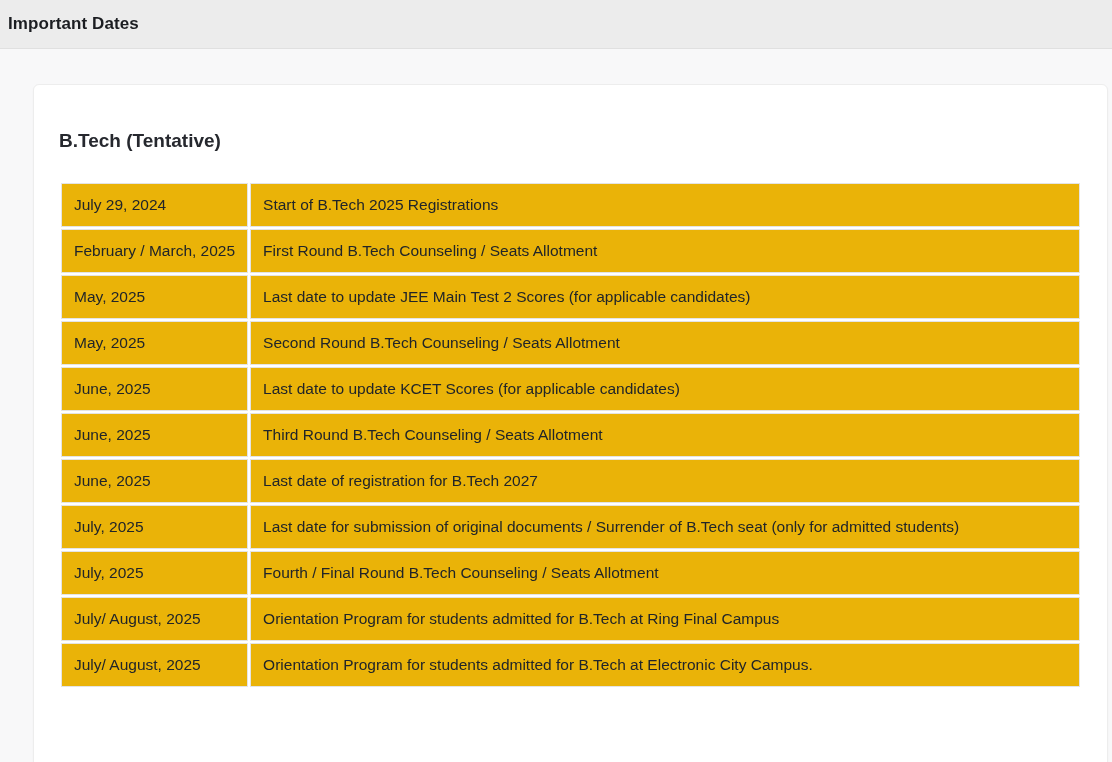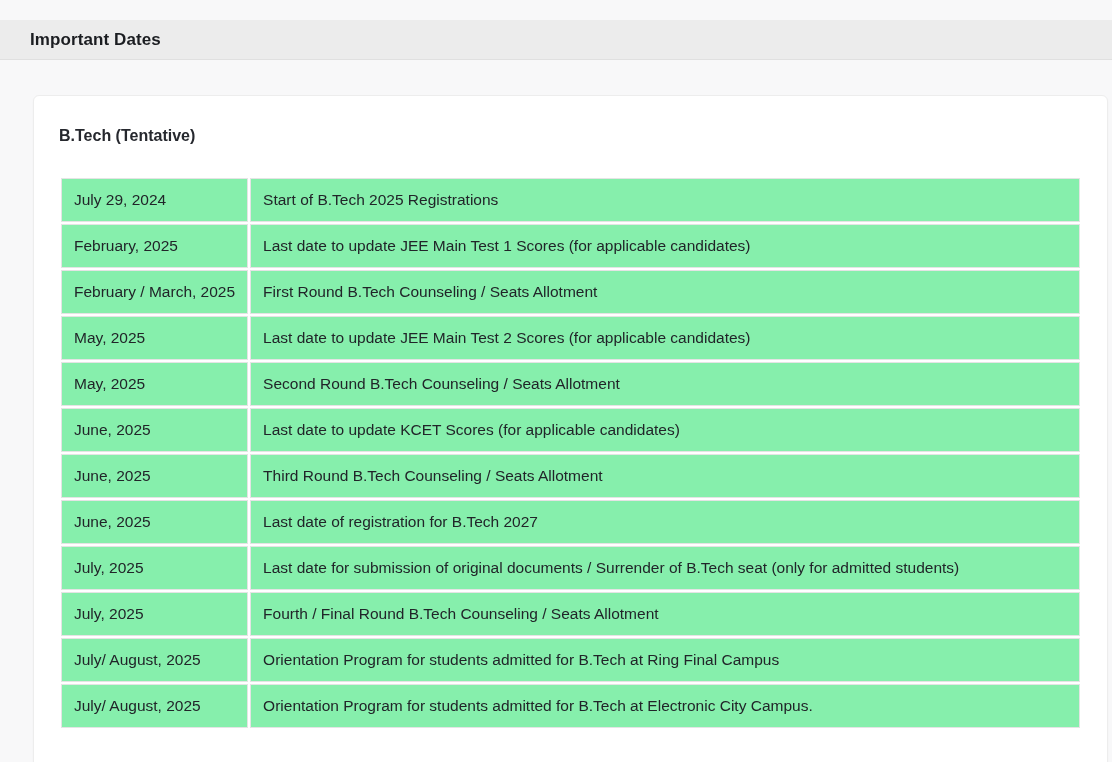--- a/index.html
+++ b/index.html
@@ -15,27 +15,26 @@
   *{box-sizing:border-box;}
   html,body{
     margin:0;padding:0;
     width:1112px;height:762px;
     overflow:hidden;
     background:var(--page-bg);
     font-family:"Liberation Sans","DejaVu Sans",sans-serif;
     color:var(--text);
   }
   .section-header{
-    height:40px;
+    height:49px;
     background:var(--header-bg);
     border-bottom:1px solid var(--header-border);
-    padding:0 30px;
+    padding:0 8px;
     display:flex;
     align-items:center;
-    margin-top:20px;
   }
   .section-header h1{
     margin:0;
     font-size:17px;
     font-weight:700;
     color:#1b1d21;
     letter-spacing:.1px;
   }
   .content{
     padding:35px 0 0 33px;
@@ -43,38 +42,38 @@
   .card{
     width:1075px;
     min-height:700px;
     background:var(--card-bg);
     border:1px solid var(--card-border);
     border-radius:6px 6px 0 0;
     box-shadow:0 1px 2px rgba(0,0,0,0.03);
     padding:27px 25px 30px 25px;
   }
   .card-heading{
-    margin:0 0 27px 0;
-    font-size:16px;
+    margin:16px 0 27px 0;
+    font-size:19px;
     line-height:26px;
     font-weight:700;
     color:var(--heading);
   }
   table.dates-table{
     width:100%;
     border-collapse:separate;
     border-spacing:2px;
     font-size:15.5px;
   }
   table.dates-table td{
     border:1px solid var(--table-border);
     padding:10px 12px;
     line-height:22px;
     vertical-align:middle;
-    background:#86efac;
+    background:#eab308;
     color:var(--text);
   }
   td.date-cell{
     width:180px;
     white-space:nowrap;
   }
 </style>
 </head>
 <body>
 
@@ -83,24 +82,20 @@
 </header>
 
 <main class="content">
   <section class="card">
     <h2 class="card-heading">B.Tech (Tentative)</h2>
     <table class="dates-table">
       <tbody>
           <tr>
             <td class="date-cell">July 29, 2024</td>
             <td class="event-cell">Start of B.Tech 2025 Registrations</td>
-          </tr>
-          <tr>
-            <td class="date-cell">February, 2025</td>
-            <td class="event-cell">Last date to update JEE Main Test 1 Scores (for applicable candidates)</td>
           </tr>
           <tr>
             <td class="date-cell">February / March, 2025</td>
             <td class="event-cell">First Round B.Tech Counseling / Seats Allotment</td>
           </tr>
           <tr>
             <td class="date-cell">May, 2025</td>
             <td class="event-cell">Last date to update JEE Main Test 2 Scores (for applicable candidates)</td>
           </tr>
           <tr>

